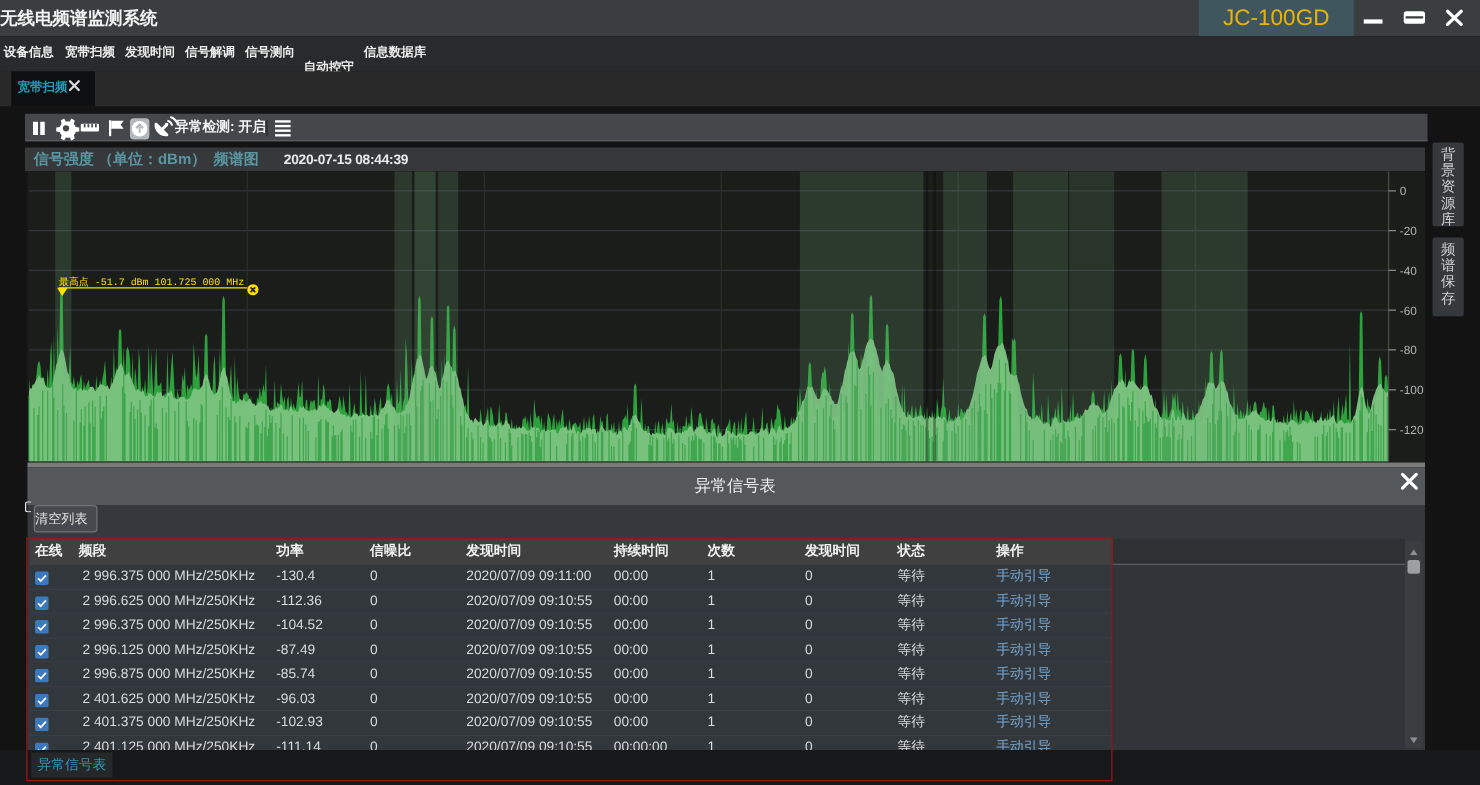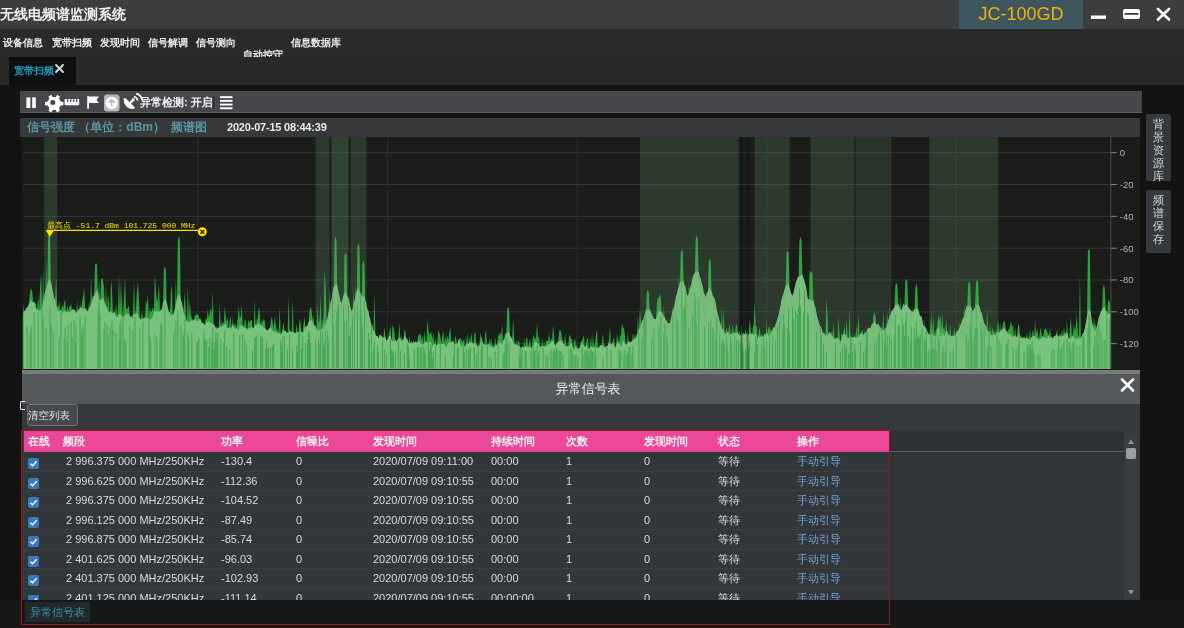--- a/index.html
+++ b/index.html
@@ -9,21 +9,21 @@
 #menubar{left:0;top:29px;width:1184px;height:28px;background:#292a2b;color:#ededed;font-size:10px;font-weight:bold}
 #tabrow{left:0;top:57px;width:1184px;height:28px;background:#29292a}
 #tab1{left:9px;top:57px;width:67px;height:28px;background:#0e0f10;color:#1f9db6;font-size:10px;font-weight:bold;line-height:28px;padding-left:5px}
 #toolbar{left:20px;top:91px;width:1122px;height:22px;background:#45474b;border-bottom:1px solid #595c5e}
 #chead{left:20px;top:118px;width:1120px;height:18.5px;background:#36383a;font-size:12px;font-weight:bold;color:#5a96a2;line-height:18.5px}
 #chart{left:22px;top:137px;width:1118px;height:232.5px;background:#1b1d1b}
 #slider{left:22px;top:369.5px;width:1118px;height:4px;background:#7a7a7a}
 #panel{left:22px;top:373.5px;width:1118px;height:226.5px;background:#35383c}
 #phead{left:22px;top:373.5px;width:1118px;height:30.5px;background:#55585b;color:#eceeee;font-size:13px;text-align:center;line-height:30px;text-indent:14px}
 #clearbtn{left:27px;top:404px;width:51px;height:22px;background:#46494d;border:1px solid #6e7376;border-radius:3px;color:#e2e4e4;font-size:10.5px;text-align:left;line-height:20px}
-#thead{left:24px;top:431px;width:866px;height:21px;background:#ec4899;color:#f0f1f1;font-size:11px;font-weight:bold}
+#thead{left:24px;top:431px;width:866px;height:21px;background:#404040;color:#f0f1f1;font-size:11px;font-weight:bold}
 #theadr{left:890px;top:431px;width:234px;height:21px;background:#2e3134;border-bottom:1px solid #595c60}
 #tbody{left:24px;top:452px;width:866px;height:148px;overflow:hidden}
 .trow{position:relative;height:19.5px;background:#32373c;border-bottom:1px solid #3a3f44;font-size:11px;color:#d9dbdc}
 .trow span{position:absolute;top:0;line-height:19px}
 .cb{left:4px;top:4px !important;width:11px;height:11px}
 .c1{left:42px} .c2{left:197px} .c3{left:272px} .c4{left:349px} .c5{left:467px} .c6{left:542px} .c7{left:620px} .c8{left:694px} .c9{left:773px;color:#76a5cf}
 #thead span{position:absolute;top:0;line-height:21px}
 .h0{left:4px} .hf{left:39px} .h2{left:197px} .h3{left:272px} .h4{left:349px} .h5{left:467px} .h6{left:542px} .h7{left:620px} .h8{left:694px} .h9{left:773px}
 #rightfill{left:890px;top:452px;width:234px;height:148px;background:#313539}
 #vscroll{left:1124px;top:433px;width:14px;height:165px;background:#3a3d40}

